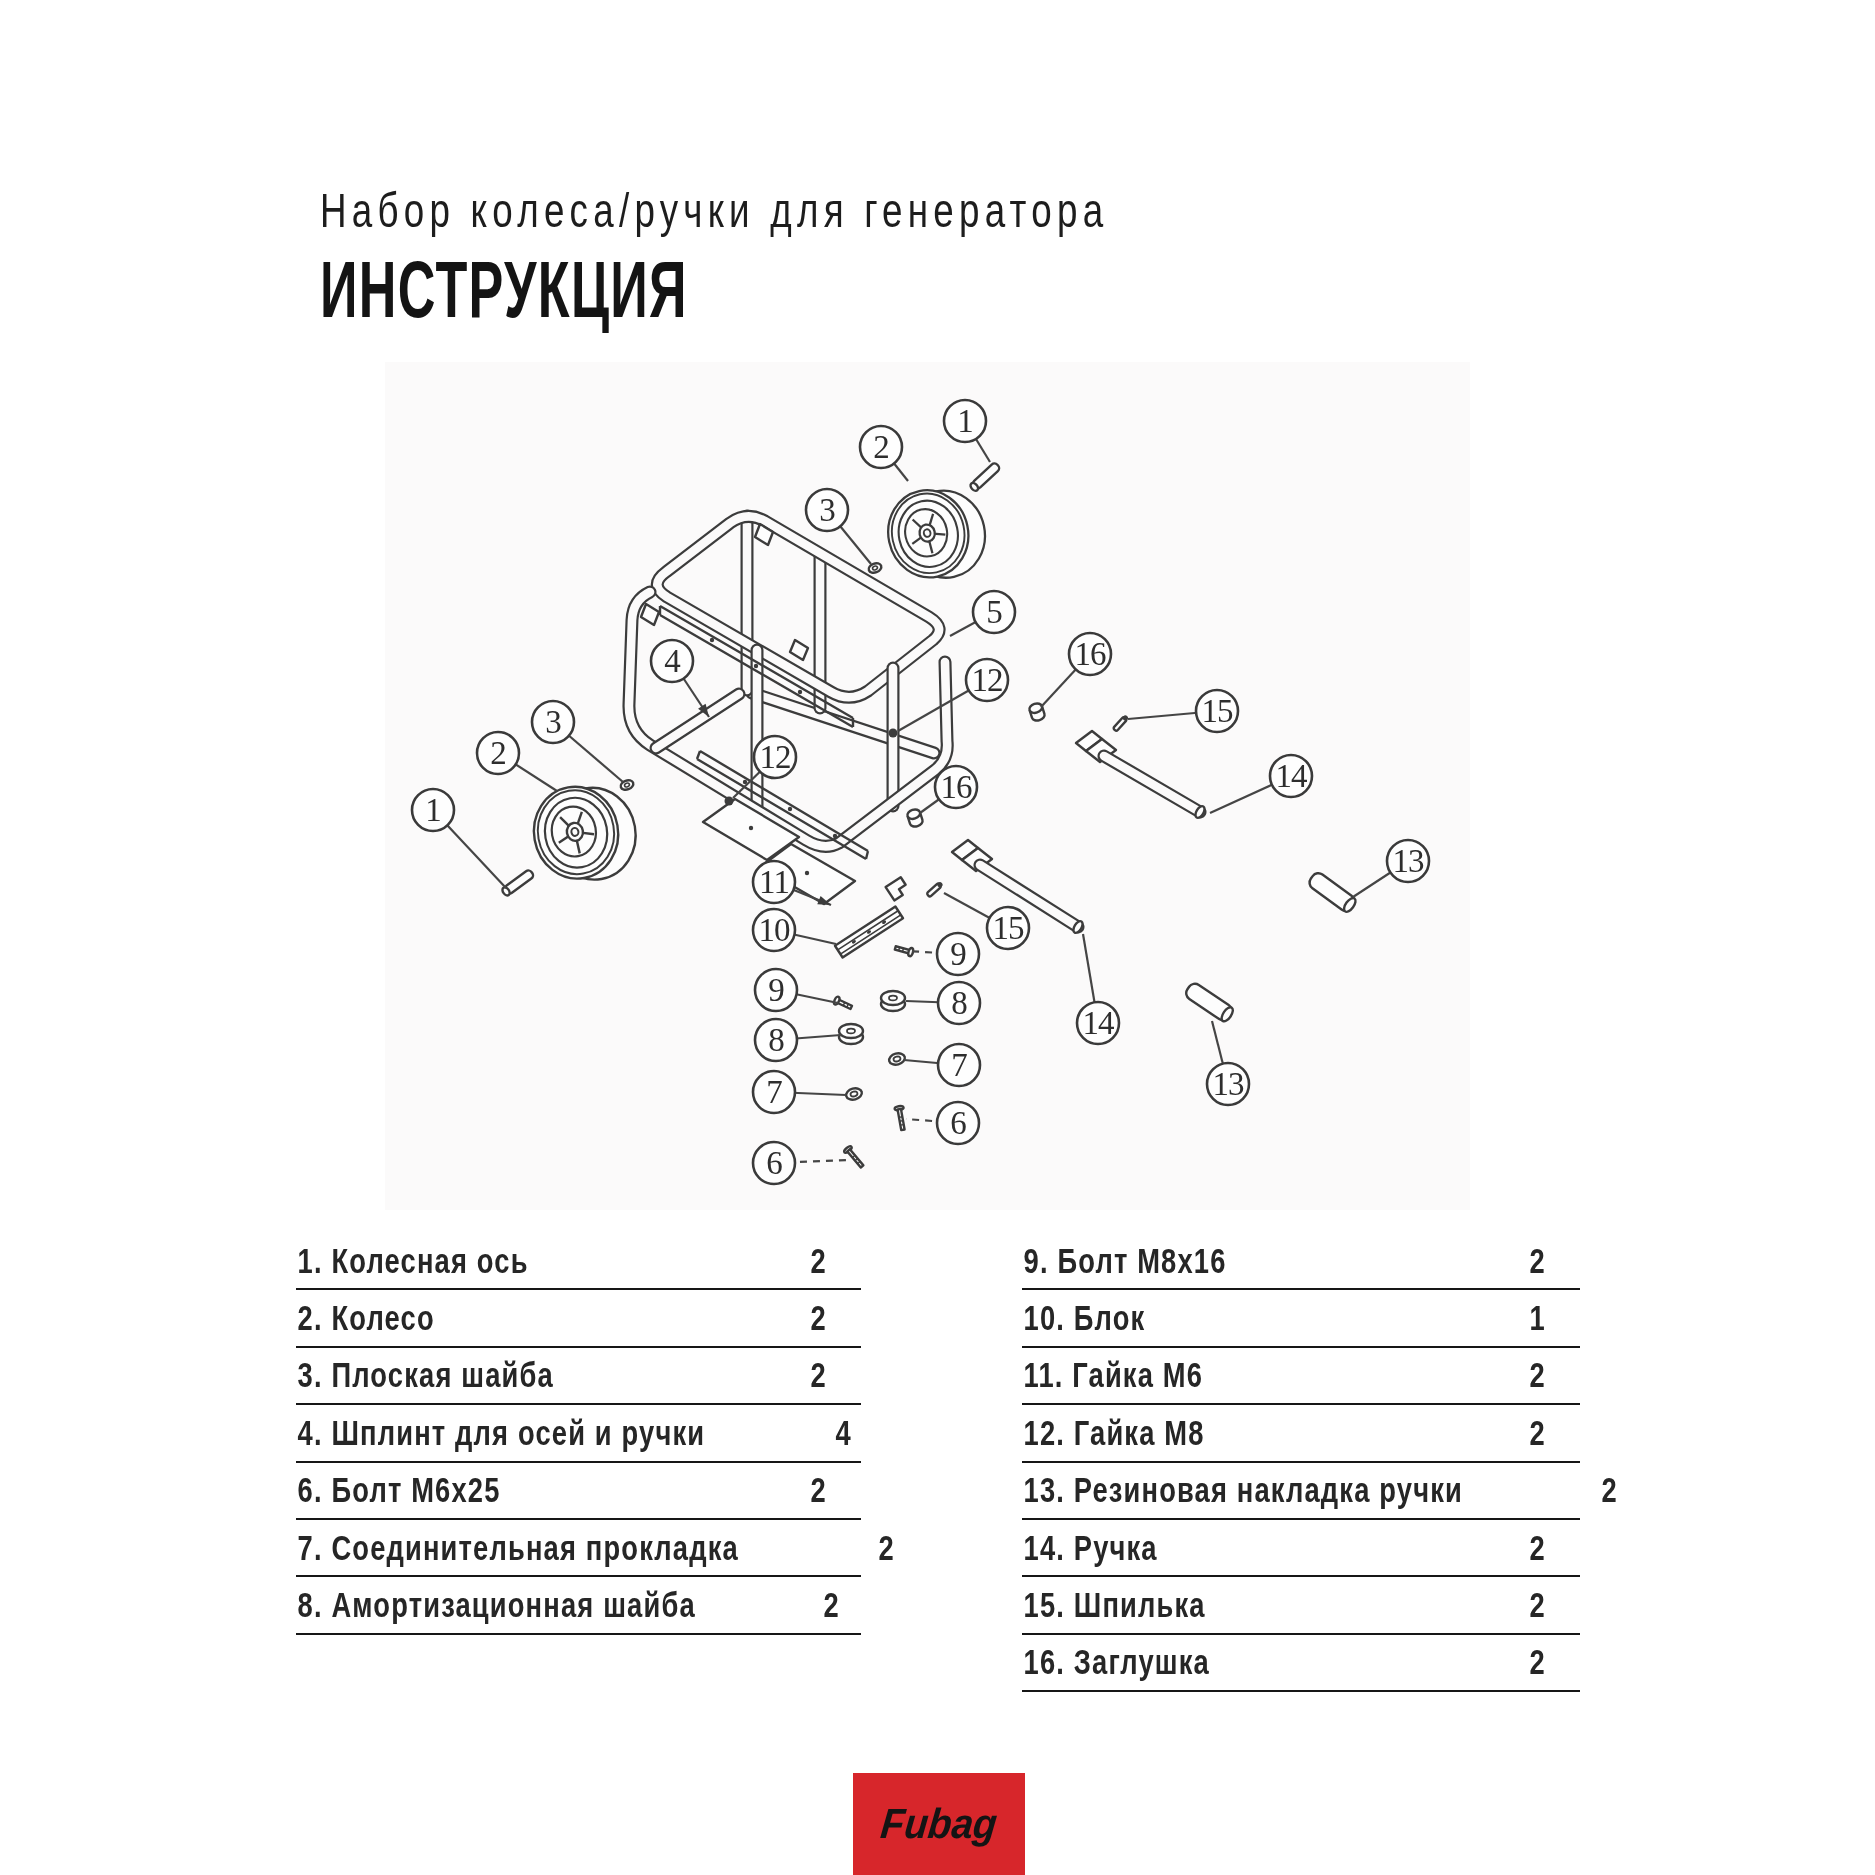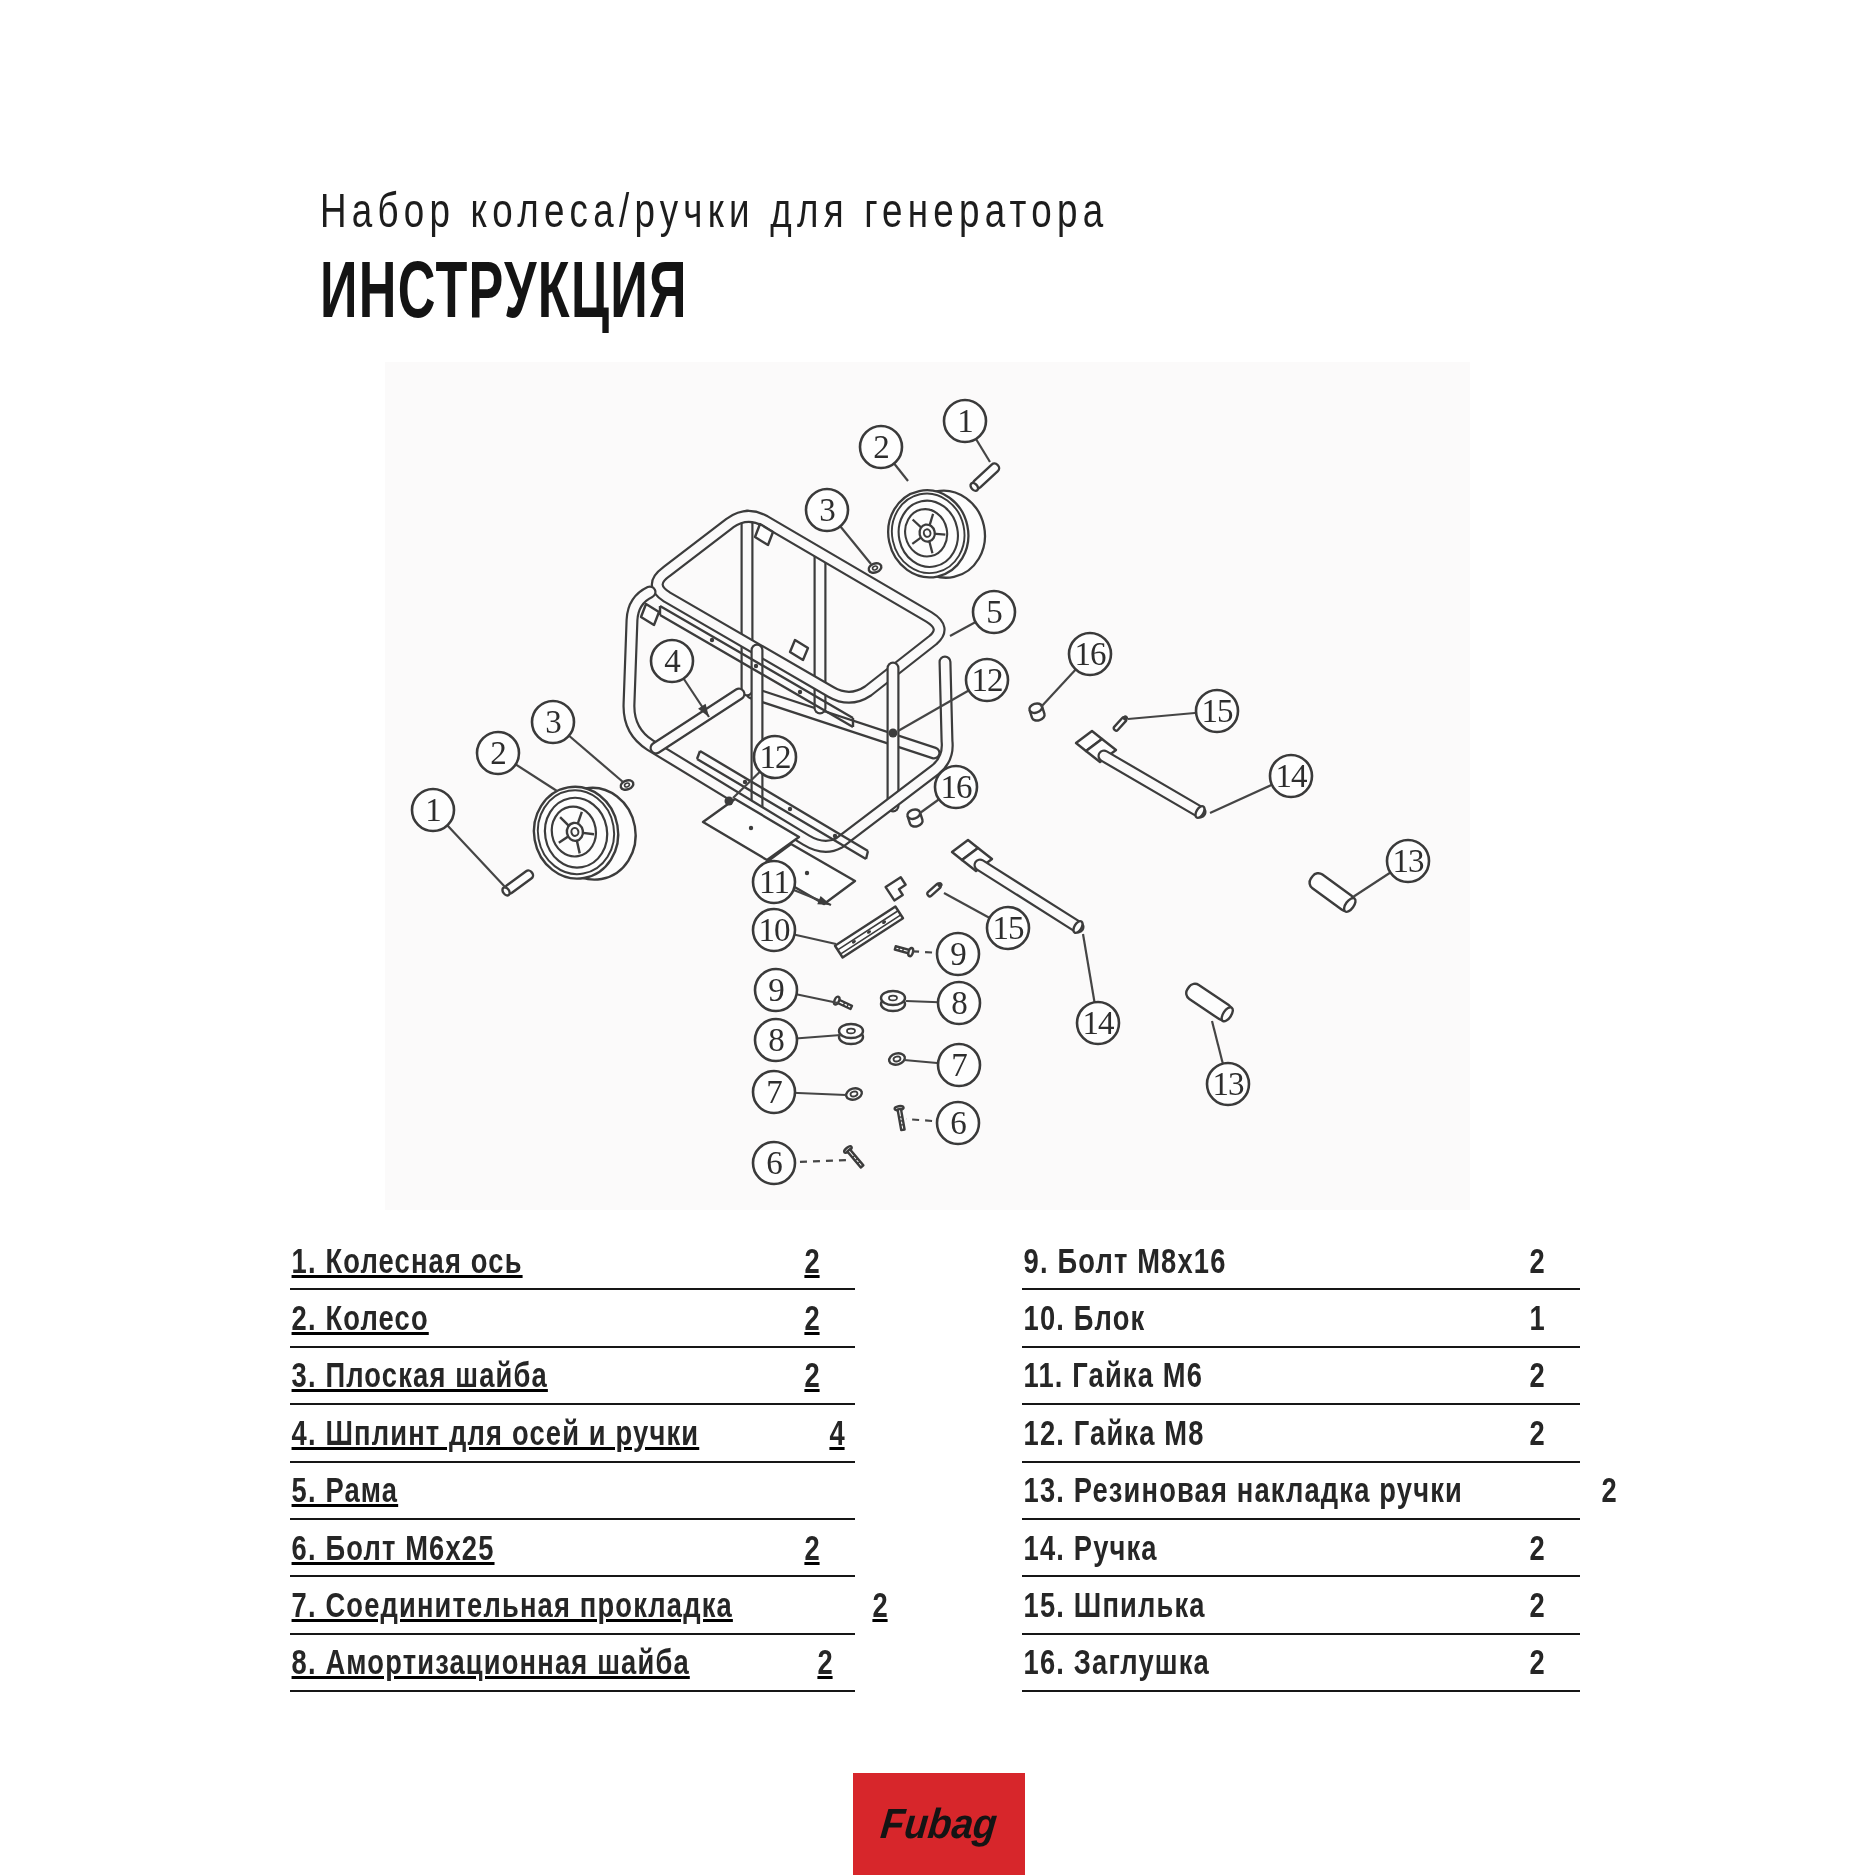--- a/index.html
+++ b/index.html
@@ -23,21 +23,21 @@
   .ti{stroke:#fbfafa;stroke-width:8.6;fill:none;stroke-linecap:round;stroke-linejoin:round;}
   .ln{stroke:#3c3c3c;fill:none;}
   .part{fill:#fdfdfd;stroke:#3c3c3c;stroke-width:2.4;stroke-linejoin:round;}
   .leader{stroke:#454545;stroke-width:2.2;fill:none;}
   .leader.dashed{stroke-dasharray:7 6;}
   .arrowhead{fill:#3c3c3c;stroke:none;}
   .callout-circle{fill:#fefefe;stroke:#3a3a3a;stroke-width:2.6;}
   .callout-num{font-family:"Liberation Serif", serif;font-size:33px;fill:#2e2e2e;text-anchor:middle;letter-spacing:-1px;}
   
   .ptable{position:absolute;top:1233px;}
-  #table-left{left:290px;width:565px;text-decoration:underline;}
+  #table-left{left:296px;width:565px;}
   #table-right{left:1022px;width:558px;text-align:center;}
   .prow{
     box-sizing:border-box;height:57.4px;display:flex;align-items:center;justify-content:space-between;
     border-bottom:2px solid #161616;
   }
   .pname{font-size:35px;font-weight:bold;color:#262626;letter-spacing:1.5px;padding-left:2px;}
   .pqty{font-size:35px;font-weight:bold;color:#262626;transform:scaleX(.78);transform-origin:100% 50%;padding-right:46px;}
   
   .logo{
     position:absolute;left:853px;top:1773px;width:172px;height:102px;background:#d7262b;
@@ -425,24 +425,20 @@
       </div>
       <div class="prow">
         <span class="cond pname">3. Плоская шайба</span>
         <span class="pqty">2</span>
       </div>
       <div class="prow">
         <span class="cond pname">4. Шплинт для осей и ручки</span>
         <span class="pqty">4</span>
       </div>
       <div class="prow">
-        <span class="cond pname">5. Рама</span>
-        <span class="pqty"></span>
-      </div>
-      <div class="prow">
         <span class="cond pname">6. Болт М6х25</span>
         <span class="pqty">2</span>
       </div>
       <div class="prow">
         <span class="cond pname">7. Соединительная прокладка</span>
         <span class="pqty">2</span>
       </div>
       <div class="prow">
         <span class="cond pname">8. Амортизационная шайба</span>
         <span class="pqty">2</span>

